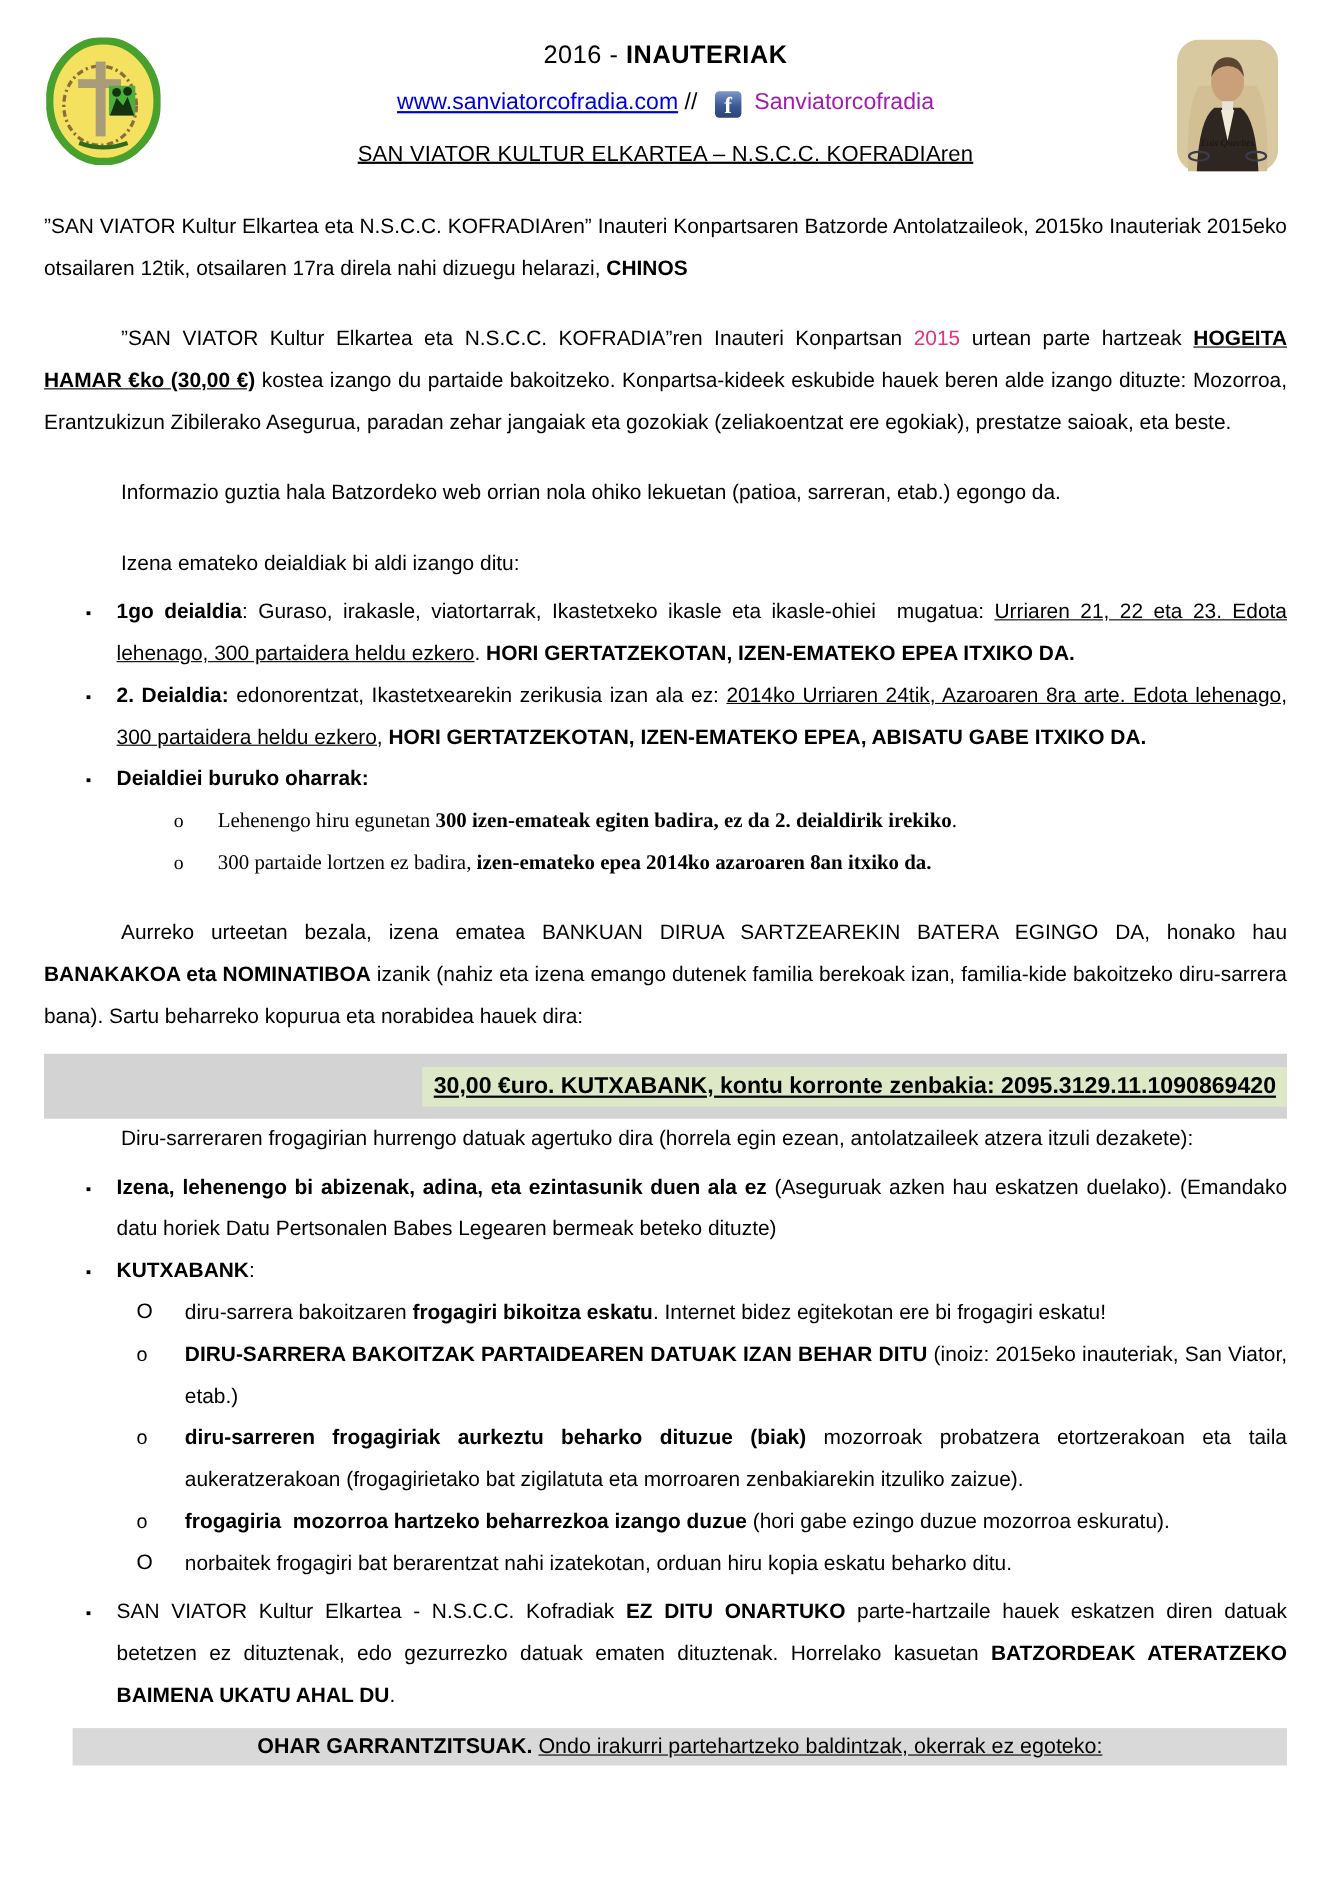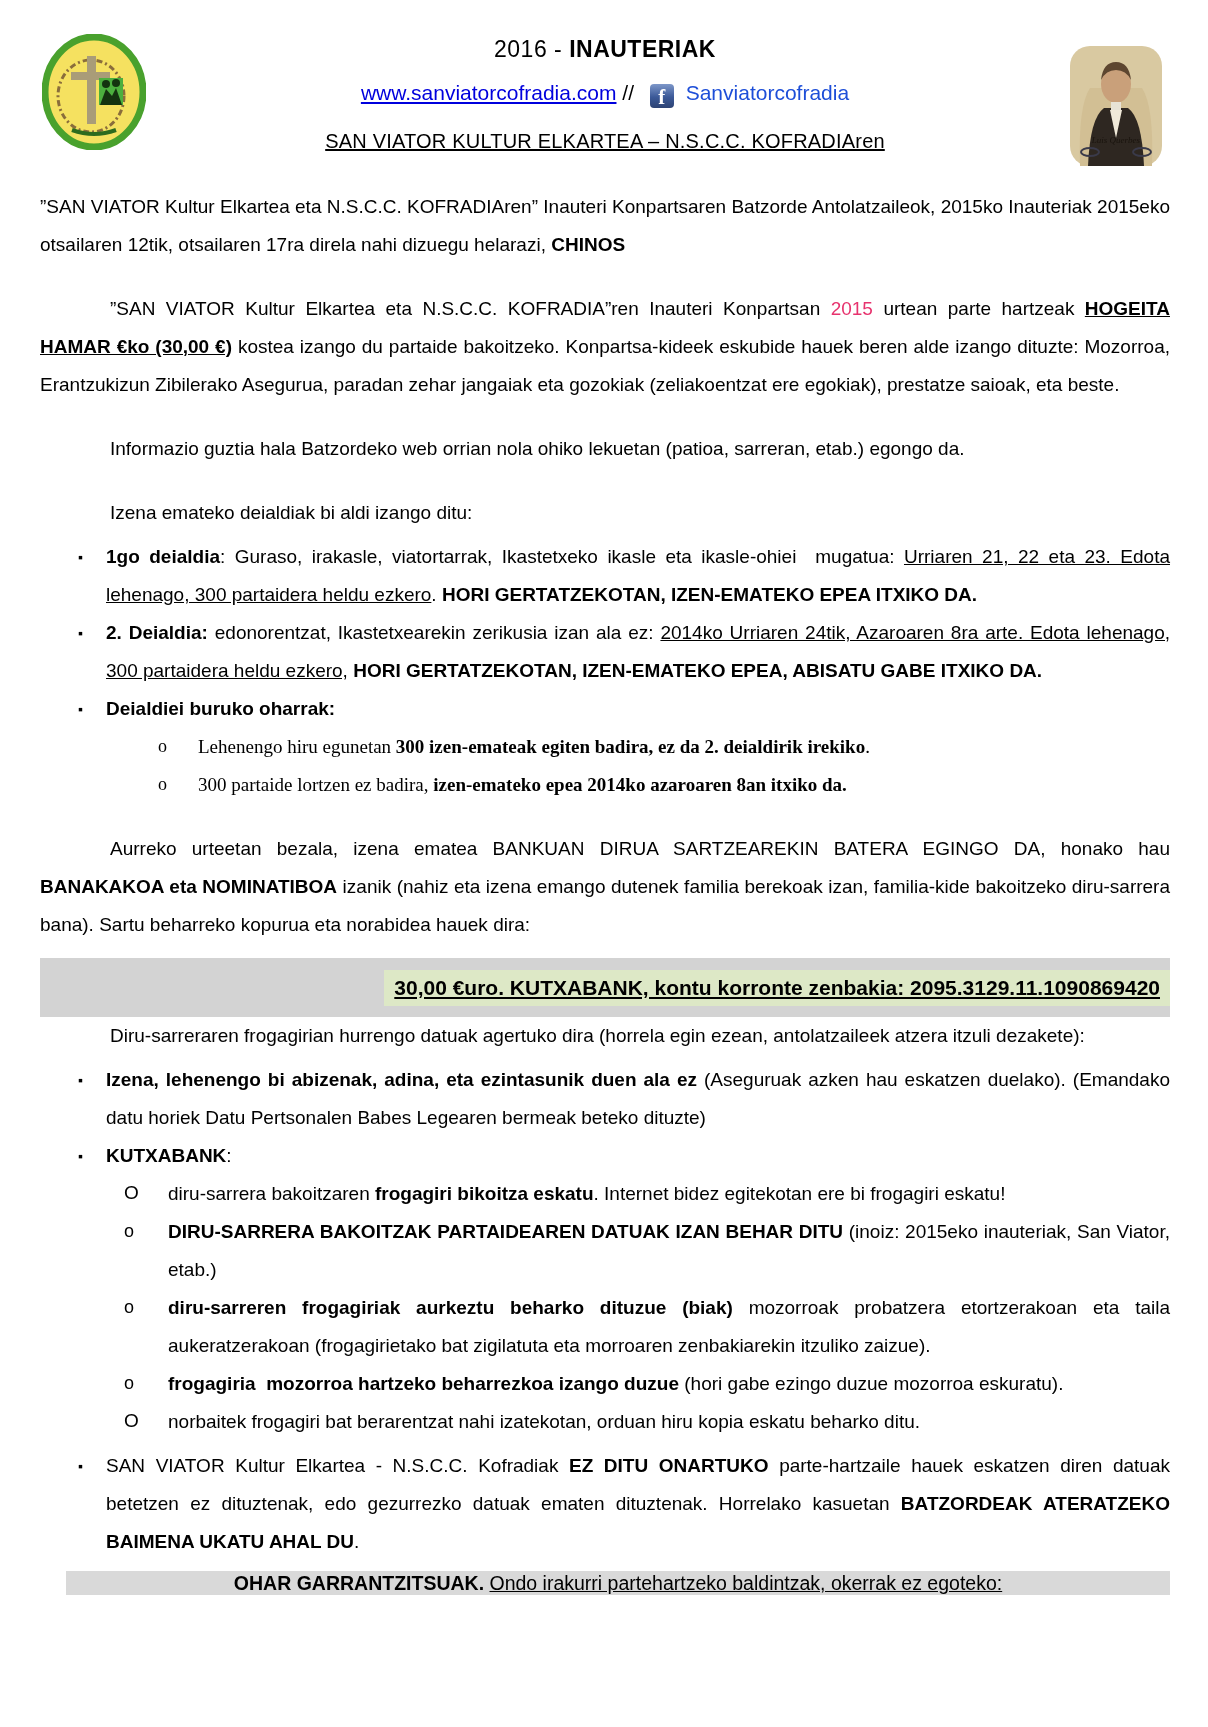--- a/index.html
+++ b/index.html
@@ -7,35 +7,35 @@
     width:1208px; height:1727px;
     background:#ffffff; color:#000;
     font-family:"Liberation Sans","DejaVu Sans",sans-serif;
     overflow:hidden;
   }
   .page { box-sizing:border-box; width:1208px; height:1727px; padding:28px 38px 0 40px; position:relative; }
 
   
   .header { position:relative; height:152px; }
   .logo-wrap { position:absolute; left:2px; top:6px; width:104px; height:116px; }
-  .portrait-wrap { position:absolute; right:8px; top:18px; width:92px; height:120px;text-align:center; }
+  .portrait-wrap { position:absolute; right:8px; top:8px; width:92px; height:120px;text-align:center; }
   .header-center { position:absolute; left:120px; right:120px; top:0; text-align:center; }
   .doc-title { font-size:23px; letter-spacing:.5px; margin-top:8px; }
   .doc-title .t-prefix { font-weight:400; }
   .doc-title .t-word { font-weight:700; }
   .link-line { margin-top:18px; font-size:21px; }
   .site-link { color:#0000dd; text-decoration:underline; cursor:pointer; }
   .sep { color:#000; }
   .fb-badge {
     display:inline-block; width:24px; height:24px; vertical-align:-4px;
     border-radius:4px; background:linear-gradient(#7d97c9 0%,#3b5998 55%,#2d4373 100%);
     color:#fff; font-weight:700; font-family:"Liberation Serif",serif;
     font-size:21px; line-height:26px; text-align:center; margin:0 6px 0 10px;
   }
-  .fb-name { color:#1d4ed8; }
+  .fb-name { color:#a21caf; }
   .doc-subtitle { margin-top:22px; font-size:20px; text-decoration:underline; letter-spacing:.2px; }
 
   
   .doc { font-size:19px; line-height:38px; text-align:justify; }
   .para { margin:0; }
   .indent { text-indent:70px; }
   .mt-lg { margin-top:26px; }
   .mt-sm { margin-top:8px; }
 
   ul { list-style:none; margin:0; padding:0; }
@@ -57,21 +57,21 @@
     text-align:center;
   }
   .bank-band .band-text {
     background:#dde8c6; padding:3px 10px;
     font-size:21px; font-weight:700; text-decoration:underline;
     line-height:30px; white-space:nowrap;
   }
 
   
   .footer-bar {
-    margin-top:10px; margin-left:26px; height:24px; background:#d9d9d9;
+    margin-top:10px; margin-left:26px; height:34px; background:#d9d9d9;
     display:flex; align-items:center; justify-content:center;
     text-align:center; font-size:19.5px; line-height:34px;
   }
 </style>
 </head>
 <body>
 
 <div class="page">
 
   <div class="header">

